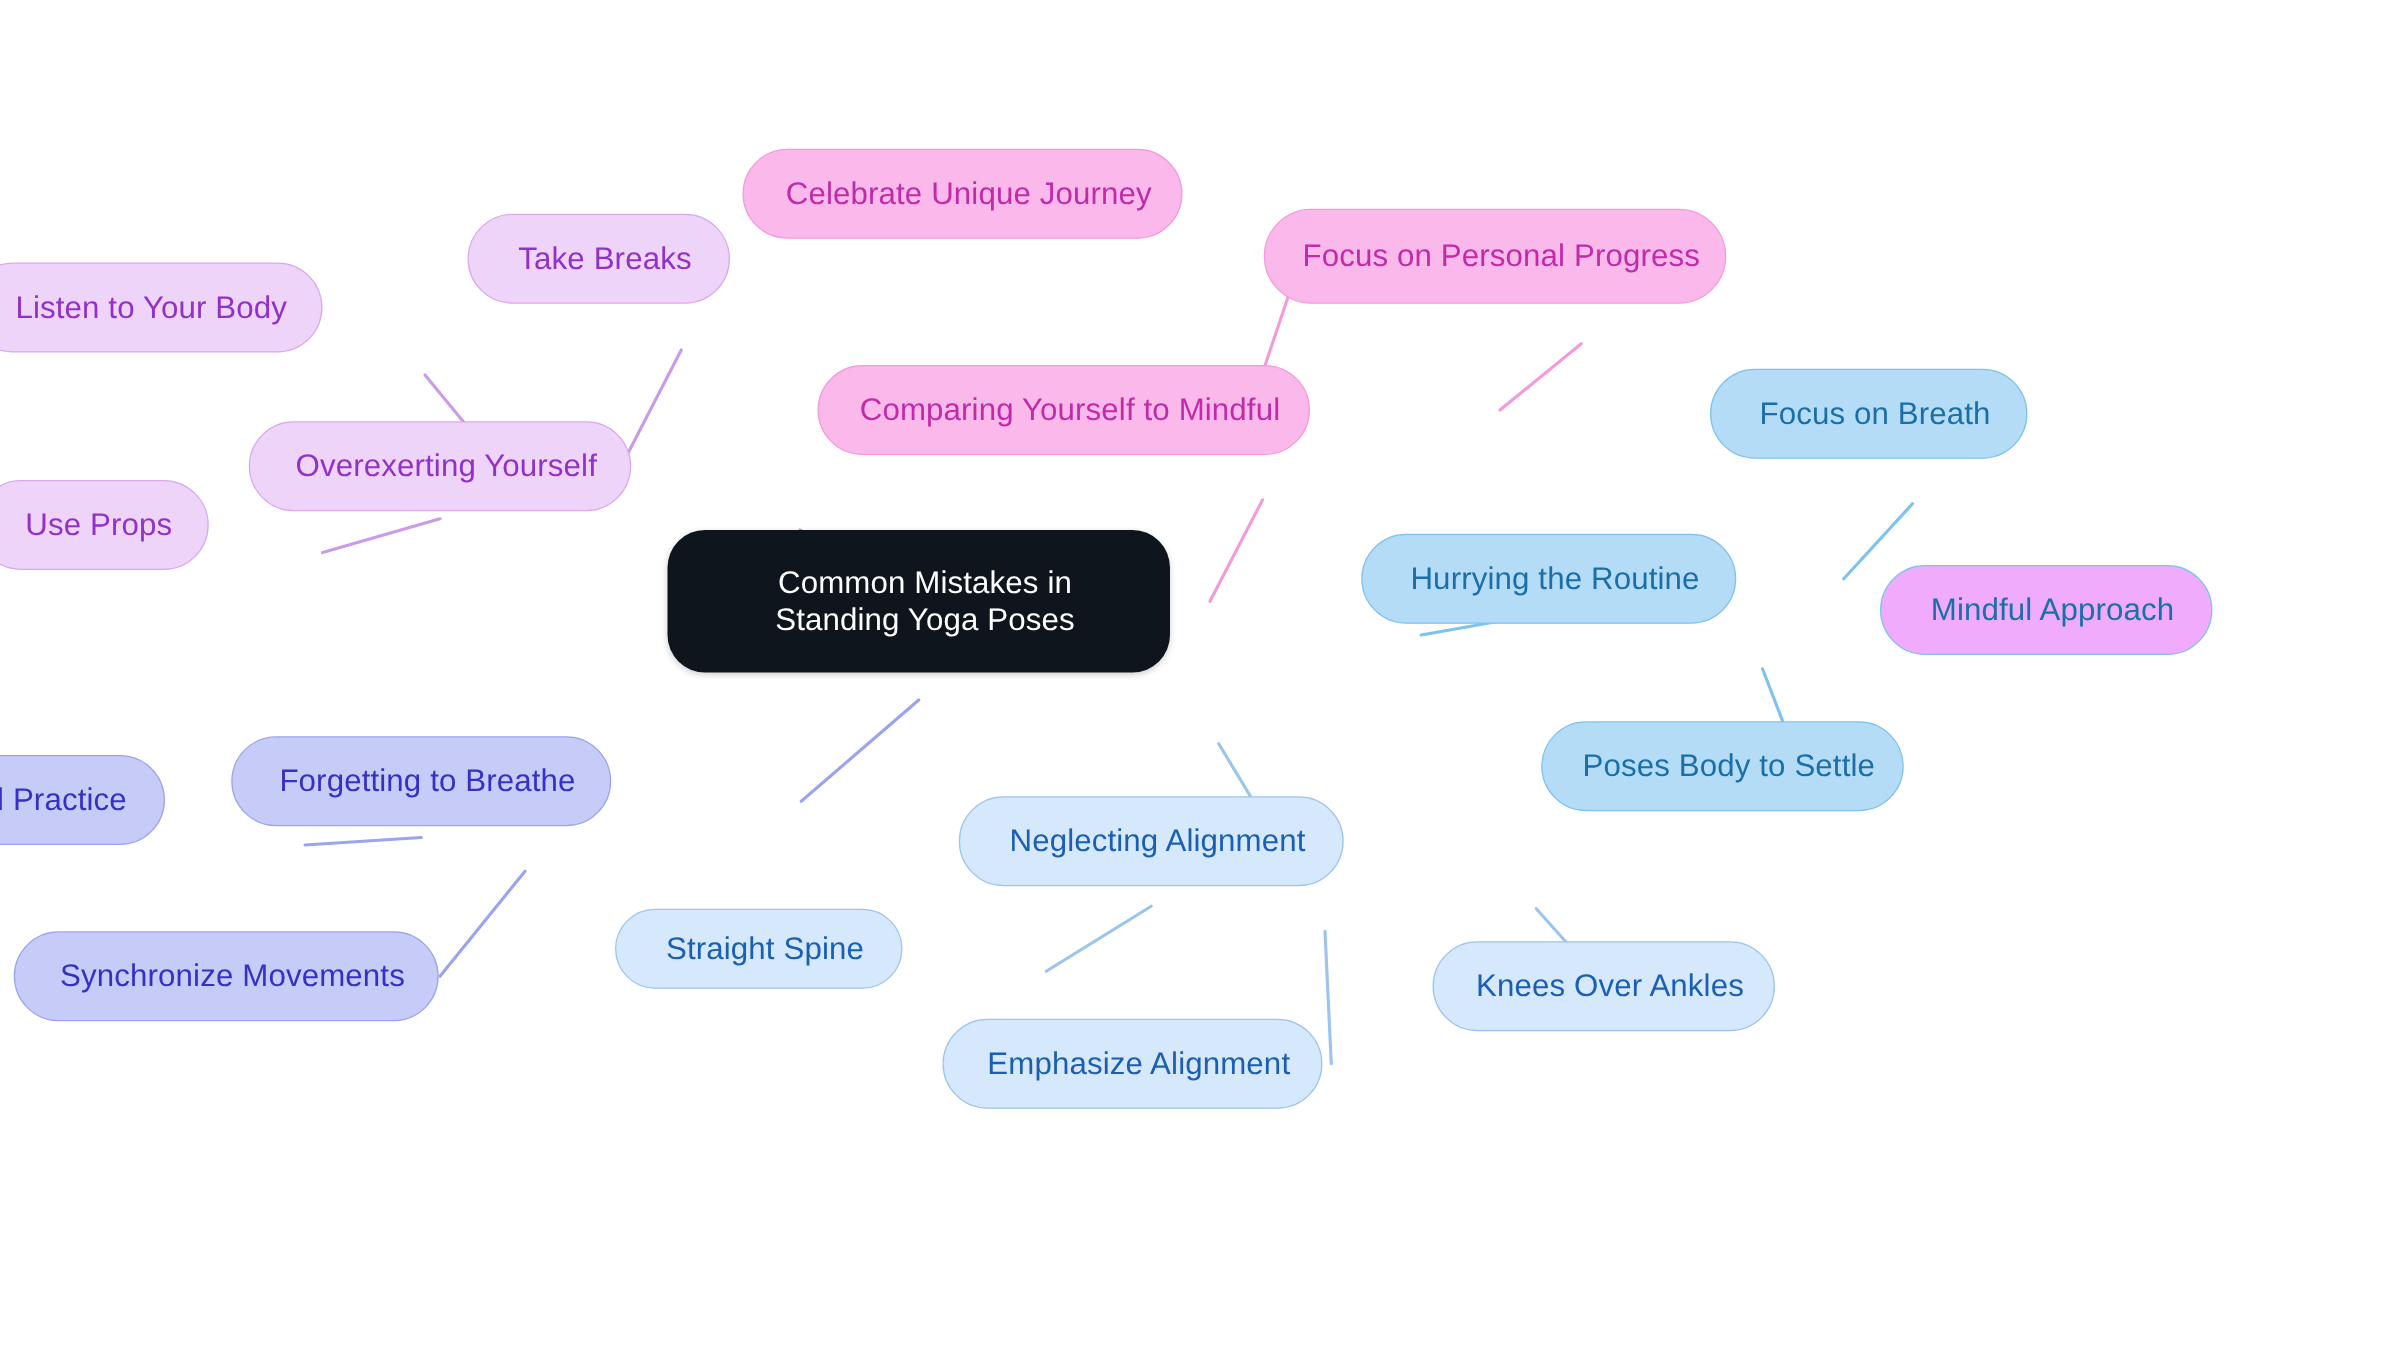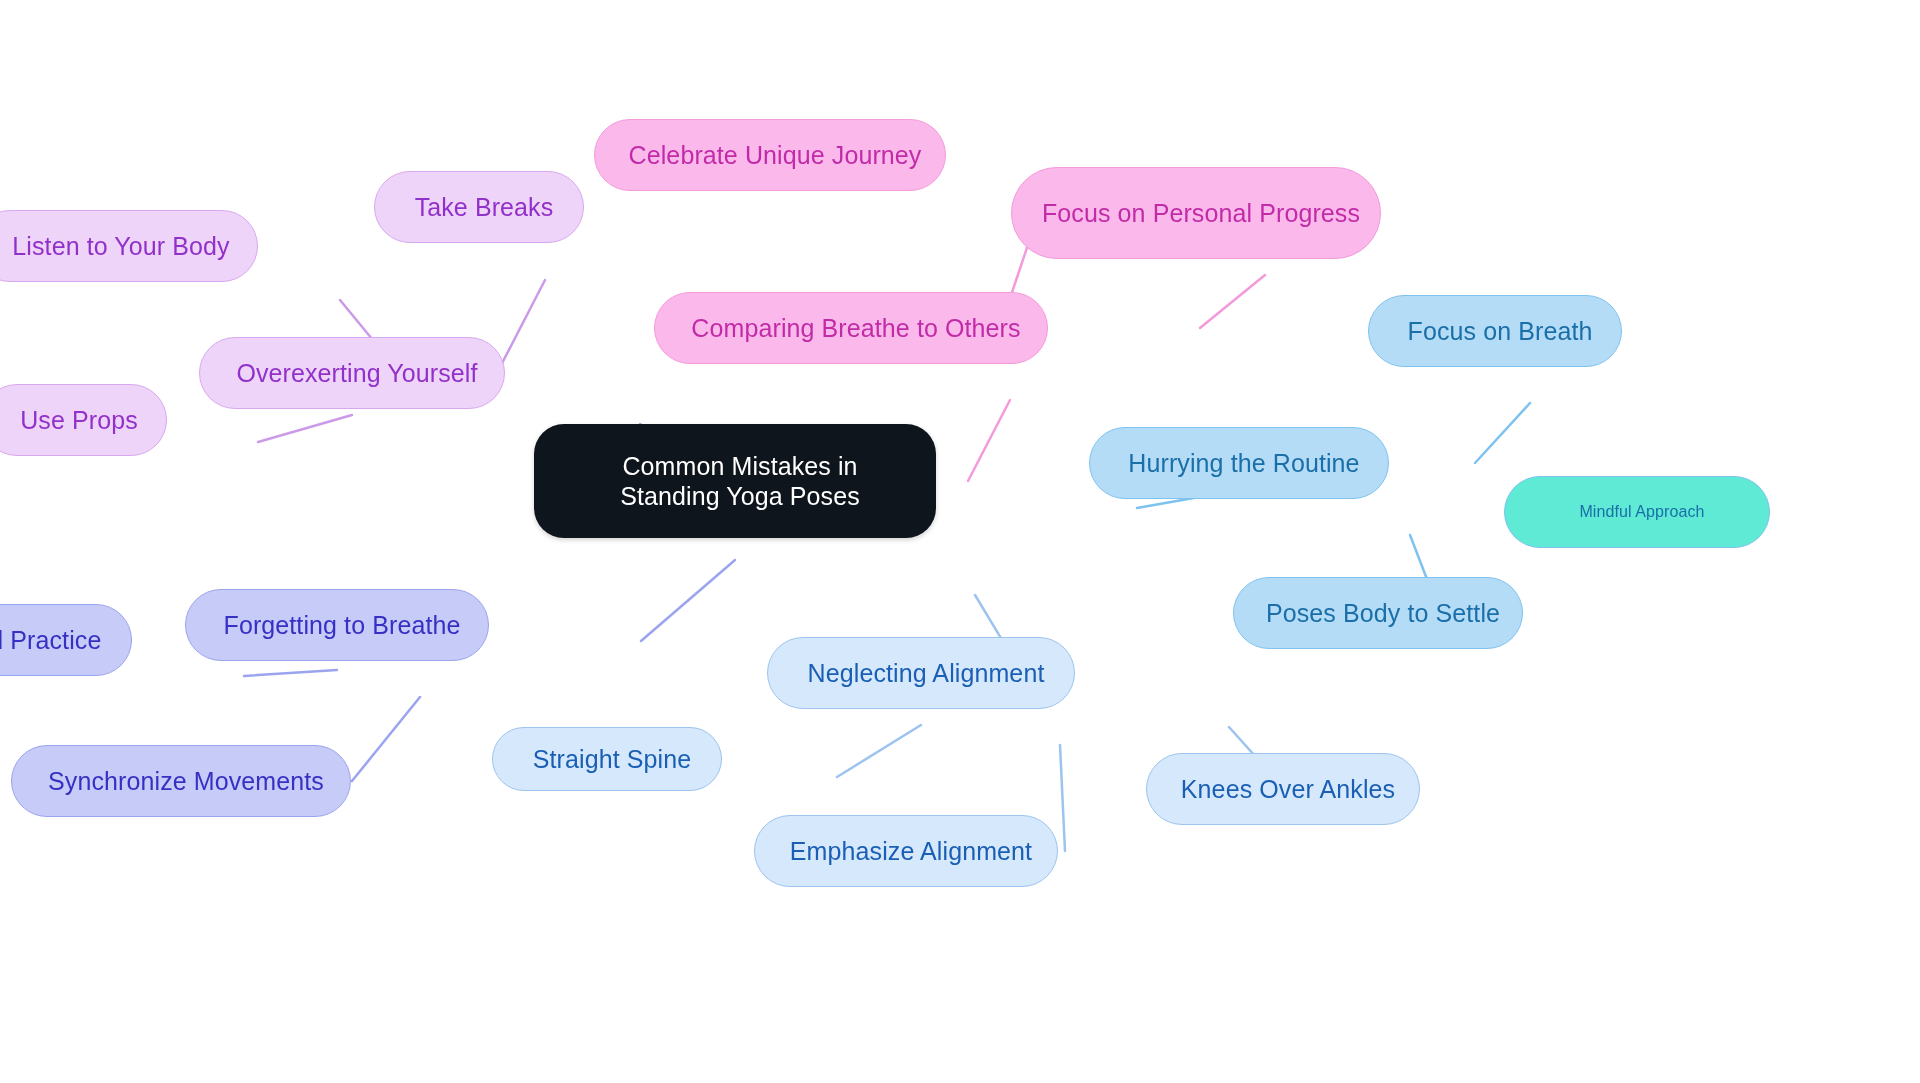--- a/index.html
+++ b/index.html
@@ -75,47 +75,47 @@
       <line x1="1229" y1="727" x2="1290" y2="795" stroke="#9cc4ef" stroke-width="2.5" stroke-linecap="round"></line>
       <line x1="735" y1="560" x2="641" y2="641" stroke="#9ba4ee" stroke-width="2.5" stroke-linecap="round"></line>
       <line x1="337" y1="670" x2="244" y2="676" stroke="#9ba4ee" stroke-width="2.5" stroke-linecap="round"></line>
       <line x1="420" y1="697" x2="352" y2="781" stroke="#9ba4ee" stroke-width="2.5" stroke-linecap="round"></line>
     </svg>
   <div id="nodes">
       <div class="node root" style="left: 534px; top: 424px; width: 402px; height: 114px; background: rgb(15, 21, 28); color: rgb(255, 255, 255); font-size: 25px;">
         <span class="node-label">Common Mistakes in Standing Yoga Poses</span>
       </div>
       <div class="node" style="left: 654px; top: 292px; width: 394px; height: 72px; background: rgb(251, 184, 234); color: rgb(194, 43, 168); font-size: 25px; border-color: rgb(244, 154, 218);">
-        <span class="node-label">Comparing Breathe to Others</span>
+        <span class="node-label">Comparing Yourself to Mindful</span>
       </div>
       <div class="node" style="left: 594px; top: 119px; width: 352px; height: 72px; background: rgb(251, 184, 234); color: rgb(194, 43, 168); font-size: 25px; border-color: rgb(244, 154, 218);">
         <span class="node-label">Celebrate Unique Journey</span>
       </div>
-      <div class="node" style="left: 1011px; top: 167px; width: 370px; height: 92px; background: rgb(251, 184, 234); color: rgb(194, 43, 168); font-size: 25px; border-color: rgb(244, 154, 218);">
+      <div class="node" style="left: 1011px; top: 167px; width: 370px; height: 76px; background: rgb(251, 184, 234); color: rgb(194, 43, 168); font-size: 25px; border-color: rgb(244, 154, 218);">
         <span class="node-label">Focus on Personal Progress</span>
       </div>
       <div class="node" style="left: 199px; top: 337px; width: 306px; height: 72px; background: rgb(238, 212, 249); color: rgb(146, 49, 201); font-size: 25px; border-color: rgb(217, 168, 239);">
         <span class="node-label">Overexerting Yourself</span>
       </div>
       <div class="node" style="left: -26px; top: 210px; width: 284px; height: 72px; background: rgb(238, 212, 249); color: rgb(146, 49, 201); font-size: 25px; border-color: rgb(217, 168, 239);">
         <span class="node-label">Listen to Your Body</span>
       </div>
       <div class="node" style="left: 374px; top: 171px; width: 210px; height: 72px; background: rgb(238, 212, 249); color: rgb(146, 49, 201); font-size: 25px; border-color: rgb(217, 168, 239);">
         <span class="node-label">Take Breaks</span>
       </div>
       <div class="node" style="left: -19px; top: 384px; width: 186px; height: 72px; background: rgb(238, 212, 249); color: rgb(146, 49, 201); font-size: 25px; border-color: rgb(217, 168, 239);">
         <span class="node-label">Use Props</span>
       </div>
       <div class="node" style="left: 1089px; top: 427px; width: 300px; height: 72px; background: rgb(181, 220, 247); color: rgb(26, 111, 168); font-size: 25px; border-color: rgb(126, 194, 239);">
         <span class="node-label">Hurrying the Routine</span>
       </div>
       <div class="node" style="left: 1368px; top: 295px; width: 254px; height: 72px; background: rgb(181, 220, 247); color: rgb(26, 111, 168); font-size: 25px; border-color: rgb(126, 194, 239);">
         <span class="node-label">Focus on Breath</span>
       </div>
-      <div class="node" style="left: 1504px; top: 476px; width: 266px; height: 72px; background: #5eead4; color: rgb(26, 111, 168); font-size: 16px; border-color: rgb(126, 194, 239);">
+      <div class="node" style="left: 1504px; top: 452px; width: 266px; height: 72px; background: #f0abfc; color: rgb(26, 111, 168); font-size: 25px; border-color: rgb(126, 194, 239);">
         <span class="node-label">Mindful Approach</span>
       </div>
       <div class="node" style="left: 1233px; top: 577px; width: 290px; height: 72px; background: rgb(181, 220, 247); color: rgb(26, 111, 168); font-size: 25px; border-color: rgb(126, 194, 239);">
         <span class="node-label">Poses Body to Settle</span>
       </div>
       <div class="node" style="left: 767px; top: 637px; width: 308px; height: 72px; background: rgb(214, 232, 251); color: rgb(26, 95, 180); font-size: 25px; border-color: rgb(156, 196, 239);">
         <span class="node-label">Neglecting Alignment</span>
       </div>
       <div class="node" style="left: 492px; top: 727px; width: 230px; height: 64px; background: rgb(214, 232, 251); color: rgb(26, 95, 180); font-size: 25px; border-color: rgb(156, 196, 239);">
         <span class="node-label">Straight Spine</span>

